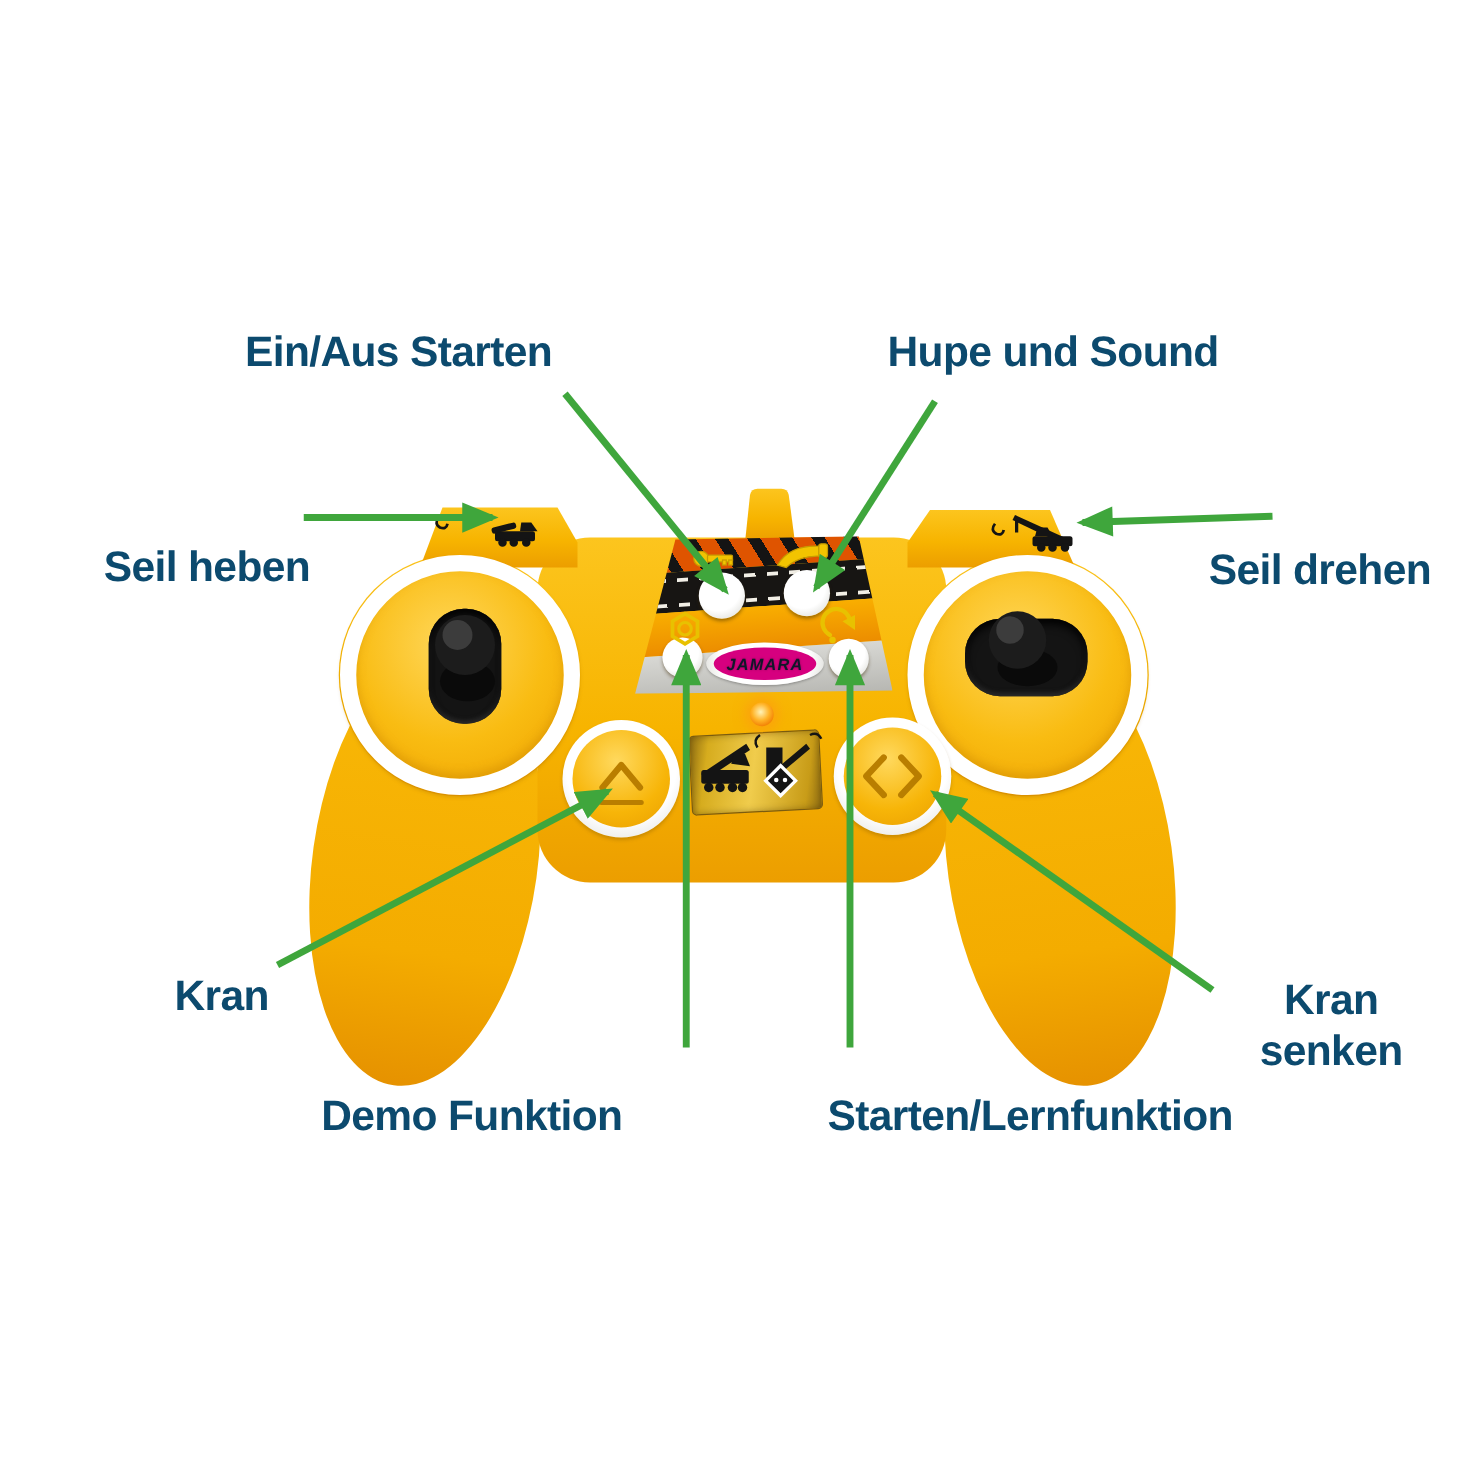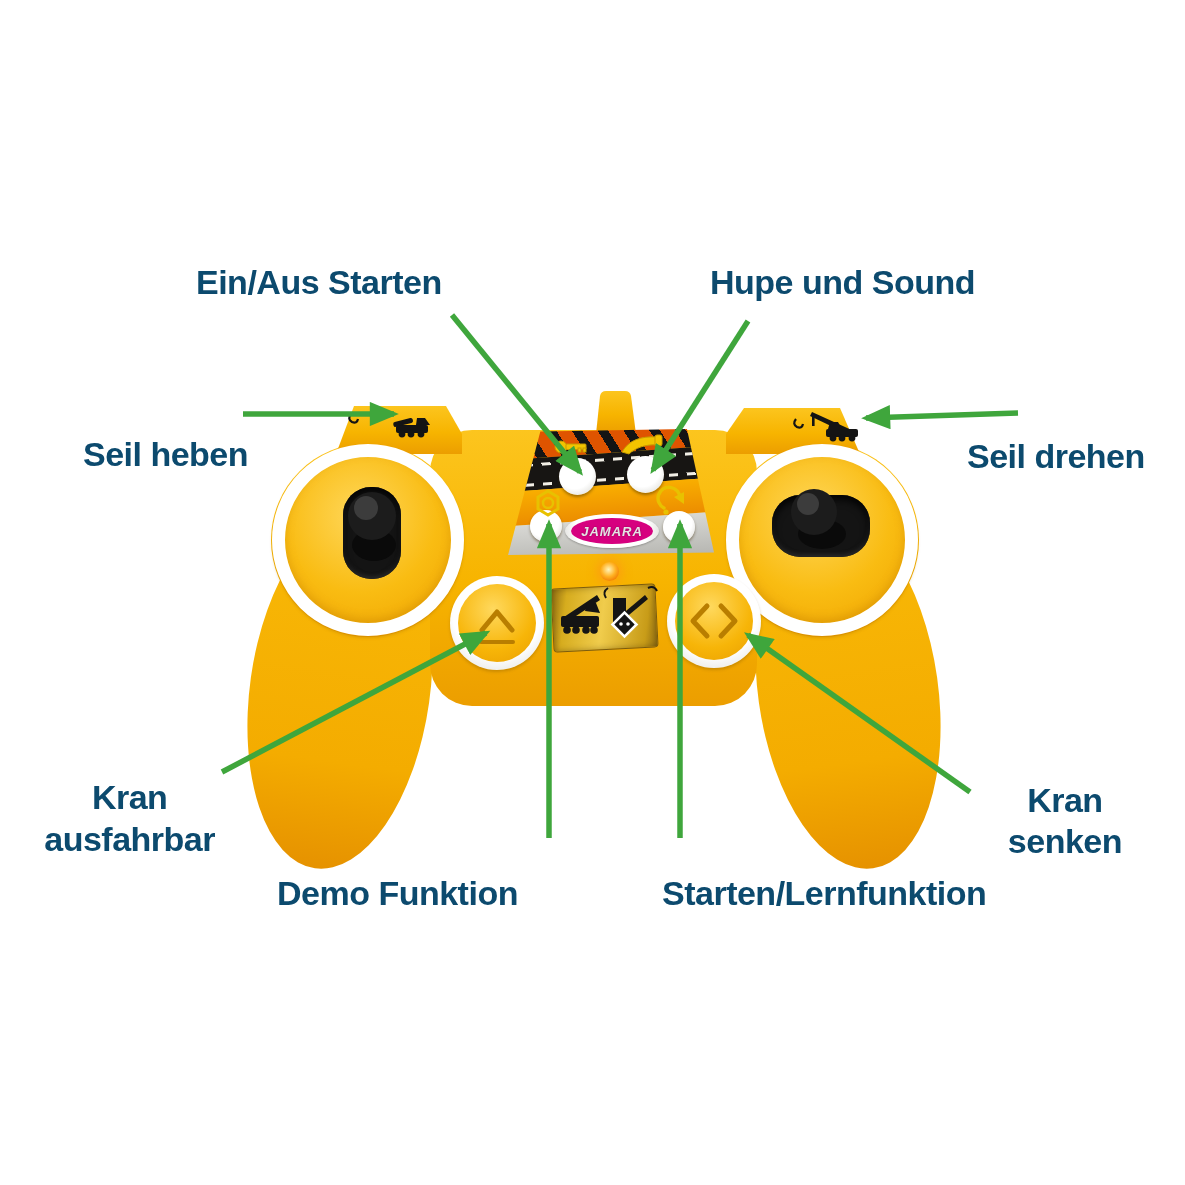--- a/index.html
+++ b/index.html
@@ -38,21 +38,21 @@
   .dash{position:absolute;left:0;width:240px;height:3px;
         background:repeating-linear-gradient(90deg,#F2EFE6 0 9px,transparent 9px 18px);}
   .band.amber{top:68px;height:34px;background:linear-gradient(180deg,#F9AE00,#EC8D00);}
   .band.silver{top:102px;height:58px;background:linear-gradient(180deg,#D8D8D4,#A9A9A4);}
   
   .logo{position:absolute;left:565px;top:514px;width:94px;height:34px;border-radius:50%;
         background:radial-gradient(circle at 50% 40%,#ffffff 70%,#dededa 100%);z-index:24;
         box-shadow:0 1px 2px rgba(0,0,0,.25);}
   .logo-inner{position:absolute;left:6px;top:4px;width:82px;height:26px;border-radius:50%;
         background:#D6007F;display:flex;align-items:center;justify-content:center;}
-  .logo-inner span{color:#e5e5e5;font-weight:700;font-style:italic;font-size:13px;
+  .logo-inner span{color:#0f172a;font-weight:700;font-style:italic;font-size:13px;
         letter-spacing:1px;text-shadow:0 0 2px #8d0054;}
   
   .led{position:absolute;left:600px;top:562px;width:19px;height:19px;border-radius:50%;z-index:14;
        background:radial-gradient(circle at 45% 40%, #FFF3B8 0%, #FFB224 45%, #F07800 80%, #D85800 100%);
        box-shadow:0 0 9px 4px rgba(255,150,20,.55);}
   
   .sticker2{position:absolute;left:552px;top:586px;width:103px;height:62px;z-index:13;
        transform:rotate(-3deg);border-radius:4px;border:1px solid #7A5C10;
        background:linear-gradient(100deg,#8F6D12 0%,#D6AC1E 14%,#F0CC4C 48%,#C89C18 88%,#8F6D12 100%);
        box-shadow:inset 0 0 6px rgba(60,40,0,.4);}
@@ -237,24 +237,23 @@
     </g>
   </svg>
 
   <div class="label" style="left:196px;top:262px;">Ein/Aus Starten</div>
   <div class="label" style="left:710px;top:262px;">Hupe und Sound</div>
   <div class="label" style="left:83px;top:434px;">Seil heben</div>
   <div class="label" style="left:967px;top:436px;">Seil drehen</div>
 
   <div class="label right" style="right:970px;top:776px;line-height:42px;">
     <span>Kran</span><br>
-    <span>ausfahrbar</span>
   </div>
 
   <div class="label right" style="right:63px;top:780px;line-height:41px;">
     <span>Kran</span><br>
     <span>senken</span>
   </div>
 
-  <div class="label" style="left:257px;top:873px;margin-left:20px;">Demo Funktion</div>
+  <div class="label" style="left:257px;top:873px;">Demo Funktion</div>
   <div class="label" style="left:662px;top:873px;">Starten/Lernfunktion</div>
 
 </div>
 
 </body></html>

